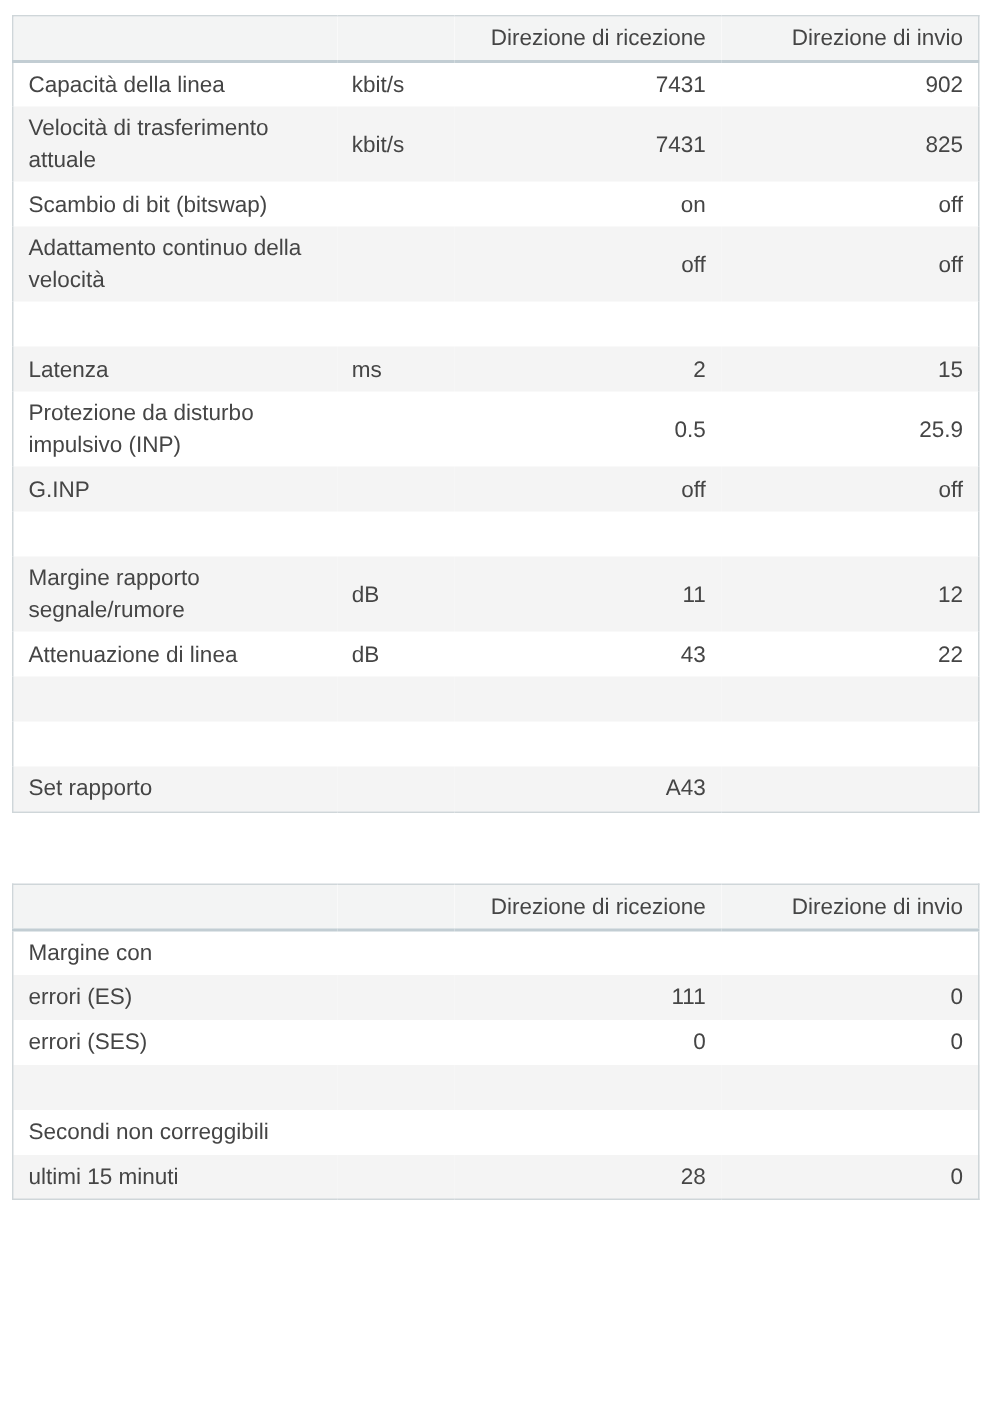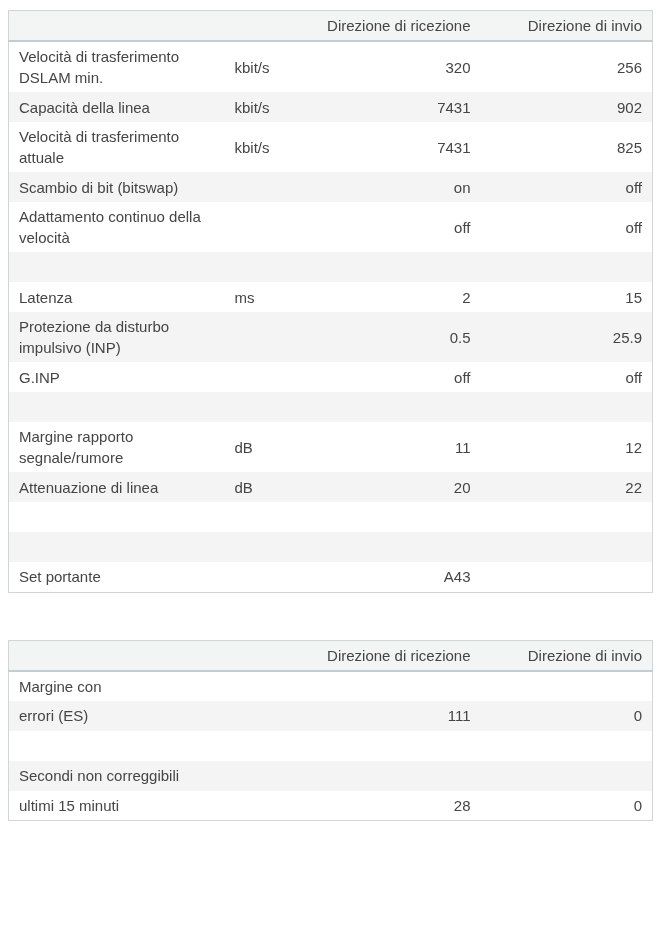--- a/index.html
+++ b/index.html
@@ -69,26 +69,20 @@
     <thead>
       <tr>
           <th></th>
           <th></th>
           <th class="num">Direzione di ricezione</th>
           <th class="num">Direzione di invio</th>
         </tr>
     </thead>
     <tbody>
         <tr>
-          <td>Velocità di trasferimento DSLAM min.</td>
-          <td>kbit/s</td>
-          <td class="num">320</td>
-          <td class="num">256</td>
-        </tr>
-        <tr>
           <td>Capacità della linea</td>
           <td>kbit/s</td>
           <td class="num">7431</td>
           <td class="num">902</td>
         </tr>
         <tr>
           <td>Velocità di trasferimento attuale</td>
           <td>kbit/s</td>
           <td class="num">7431</td>
           <td class="num">825</td>
@@ -137,37 +131,37 @@
         </tr>
         <tr>
           <td>Margine rapporto segnale/rumore</td>
           <td>dB</td>
           <td class="num">11</td>
           <td class="num">12</td>
         </tr>
         <tr>
           <td>Attenuazione di linea</td>
           <td>dB</td>
-          <td class="num">20</td>
+          <td class="num">43</td>
           <td class="num">22</td>
         </tr>
         <tr>
           <td></td>
           <td></td>
           <td class="num"></td>
           <td class="num"></td>
         </tr>
         <tr>
           <td></td>
           <td></td>
           <td class="num"></td>
           <td class="num"></td>
         </tr>
         <tr>
-          <td>Set portante</td>
+          <td>Set rapporto</td>
           <td></td>
           <td class="num">A43</td>
           <td class="num"></td>
         </tr>
       </tbody>
   </table>
 
   <table class="second">
     <colgroup>
       <col class="c-label">
@@ -190,20 +184,26 @@
           <td class="num"></td>
           <td class="num"></td>
         </tr>
         <tr>
           <td>errori (ES)</td>
           <td></td>
           <td class="num">111</td>
           <td class="num">0</td>
         </tr>
         <tr>
+          <td>errori (SES)</td>
+          <td></td>
+          <td class="num">0</td>
+          <td class="num">0</td>
+        </tr>
+        <tr>
           <td></td>
           <td></td>
           <td class="num"></td>
           <td class="num"></td>
         </tr>
         <tr>
           <td>Secondi non correggibili</td>
           <td></td>
           <td class="num"></td>
           <td class="num"></td>

